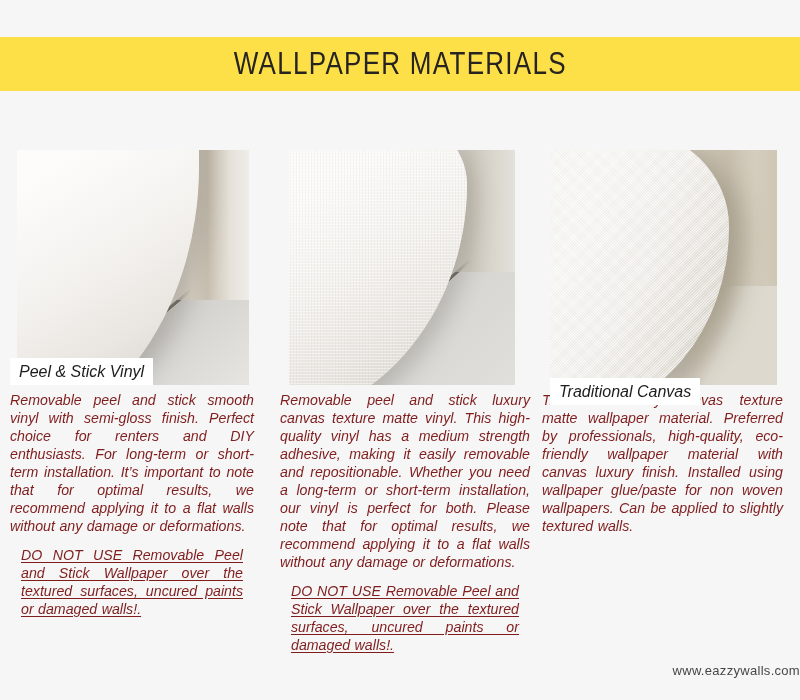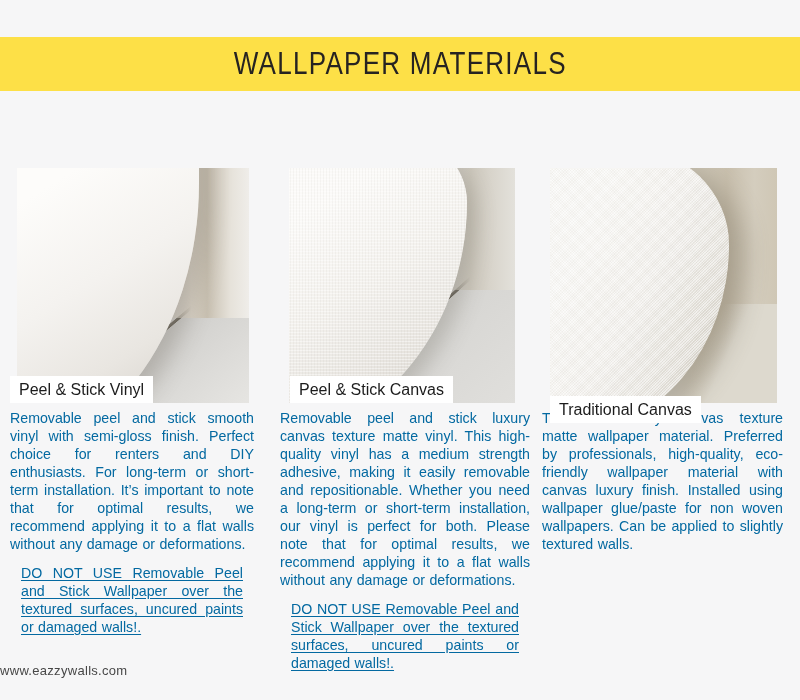--- a/index.html
+++ b/index.html
@@ -21,21 +21,21 @@
     margin: 0;
     font-weight: 400;
     font-size: 31px;
     letter-spacing: 1.5px;
     color: #262321;
     transform: scaleX(.84) scaleY(1.04);
     transform-origin: center;
     white-space: nowrap;
   }
   
-  .columns { position: absolute; left: 0; top: 168px; width: 684px; height: 520px; }
+  .columns { position: absolute; left: 0; top: 150px; width: 684px; height: 520px; font-style: italic; }
   .column  { position: absolute; top: 0; }
   .col-1 { left: 10px;  width: 244px; }
   .col-2 { left: 280px; width: 250px; }
   .col-3 { left: 542px; width: 241px; }
 
   .photo {
     position: relative;
     height: 235px;
     overflow: hidden;
     background: #dddcd9;
@@ -122,30 +122,30 @@
     white-space: nowrap;
   }
   .col-1 .label { left: 0; }
   .col-2 .label { left: 10px; }
   .col-3 .label { left: 8px; margin-top: 20px; }
 
   .desc, .warning {
     font-size: 14.2px;
     line-height: 18px;
     text-align: justify;
-    color: #0369a1;
+    color: #7f1d1d;
     word-spacing: .5px;
   }
   .desc    { margin: 6px 0 0 0; }
   .warning { margin: 11px; text-decoration: underline; text-underline-offset: 2px; }
 
   
   .site {
     position: absolute; left: 0; top: 663px; width: 800px;
-    text-align: left;
+    text-align: right;
     font-size: 13px;
     letter-spacing: .3px;
     color: #474747;
   }
 </style>
 </head>
 <body>
 
 <header class="band">
   <h1>WALLPAPER MATERIALS</h1>
@@ -167,23 +167,20 @@
   </section>
 
   <section class="column col-2">
     <div class="photo photo-2">
       <div class="ph p2-base"></div>
       <div class="ph p2-roll"></div>
       <div class="ph p2-sheet">
         <div class="ph p2-texture"></div>
       </div>
     </div>
-    <div class="label">
-      <span>Peel &amp; Stick Canvas</span>
-    </div>
     <p class="desc">Removable peel and stick luxury canvas texture matte vinyl. This high-quality vinyl has a medium strength adhesive, making it easily removable and repositionable. Whether you need a long-term or short-term installation, our vinyl is perfect for both. Please note that for optimal results, we recommend applying it to a flat walls without any damage or deformations.</p>
     <p class="warning">DO NOT USE Removable Peel and Stick Wallpaper over the textured surfaces, uncured paints or damaged walls!.</p>
   </section>
 
   <section class="column col-3">
     <div class="photo photo-3">
       <div class="ph p3-base"></div>
       <div class="ph p3-floor"></div>
       <div class="ph p3-sheet">
         <div class="ph p3-texture"></div>

